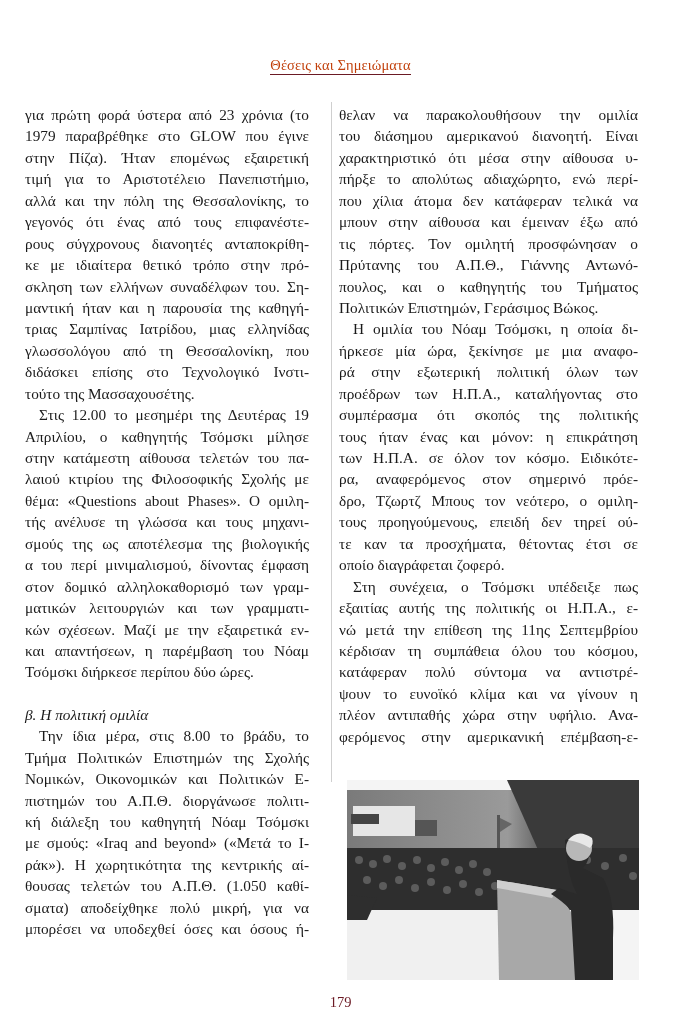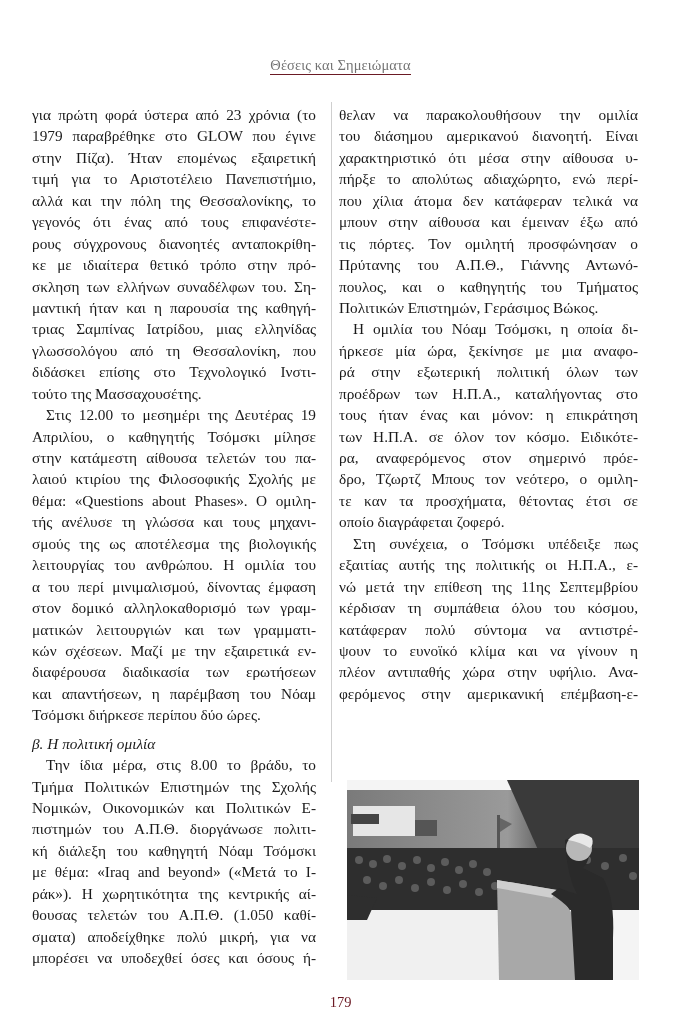--- a/index.html
+++ b/index.html
@@ -1,28 +1,28 @@
 <!DOCTYPE html>
 <html><head>
 <meta charset="utf-8">
 <style>
   html, body { margin: 0; padding: 0; background: #ffffff; }
   body { width: 681px; height: 1024px; position: relative; overflow: hidden;
          font-family: "Liberation Serif", "DejaVu Serif", serif; color: #1a1a1a; }
   .running-head { position: absolute; top: 56px; left: 0; width: 681px; text-align: center; }
-  .running-head span { font-size: 14.5px; color: #737373; border-bottom: 1px solid #6b1a24;
+  .running-head span { font-size: 14.5px; color: #c2410c; border-bottom: 1px solid #6b1a24;
          padding-bottom: 1px; letter-spacing: 0.1px; }
   .col { position: absolute; top: 104px; font-size: 15.3px; line-height: 21.45px; }
-  .col-left { left: 32px; width: 284px; }
+  .col-left { left: 25px; width: 284px; }
   .col-right { left: 339px; width: 299px; font-family: Liberation Serif, serif; }
   .divider { position: absolute; left: 331px; top: 102px; width: 1px; height: 680px; background: #cfcfcf; }
   .ln { display: block; white-space: nowrap; text-align: justify; text-align-last: justify; height: 21.45px; }
   .ln.last { text-align-last: left; }
   .ln.indent { padding-left: 14px; }
-  .section-heading { font-style: italic; text-align-last: left; margin-top: 7px; }
+  .section-heading { font-style: italic; text-align-last: left; margin-top: 21px; }
   .photo { position: absolute; left: 347px; top: 780px; width: 292px; height: 200px; overflow: hidden;
            background: #8a8a8a; filter: grayscale(1); }
   .page-number { position: absolute; top: 994px; left: 0; width: 681px; text-align: center;
            font-size: 14.5px; color: #6b1a24; }
 </style>
 </head>
 <body>
 
 <div class="running-head">
   <span>Θέσεις και Σημειώματα</span>
@@ -48,37 +48,35 @@
     <span class="ln last">τούτο της Μασσαχουσέτης.</span>
   </div>
   <div>
     <span class="ln indent">Στις 12.00 το μεσημέρι της Δευτέρας 19</span>
     <span class="ln">Απριλίου, ο καθηγητής Τσόμσκι μίλησε</span>
     <span class="ln">στην κατάμεστη αίθουσα τελετών του πα-</span>
     <span class="ln">λαιού κτιρίου της Φιλοσοφικής Σχολής με</span>
     <span class="ln">θέμα: «Questions about Phases». Ο ομιλη-</span>
     <span class="ln">τής ανέλυσε τη γλώσσα και τους μηχανι-</span>
     <span class="ln">σμούς της ως αποτέλεσμα της βιολογικής</span>
-    <span class="ln">λειτουργίας του ανθρώπου. Η ομιλία του</span>
     <span class="ln">α του περί μινιμαλισμού, δίνοντας έμφαση</span>
     <span class="ln">στον δομικό αλληλοκαθορισμό των γραμ-</span>
     <span class="ln">ματικών λειτουργιών και των γραμματι-</span>
     <span class="ln">κών σχέσεων. Μαζί με την εξαιρετικά εν-</span>
-    <span class="ln">διαφέρουσα διαδικασία των ερωτήσεων</span>
     <span class="ln">και απαντήσεων, η παρέμβαση του Νόαμ</span>
     <span class="ln last">Τσόμσκι διήρκεσε περίπου δύο ώρες.</span>
   </div>
   <span class="ln section-heading">β. Η πολιτική ομιλία</span>
   <div>
     <span class="ln indent">Την ίδια μέρα, στις 8.00 το βράδυ, το</span>
     <span class="ln">Τμήμα Πολιτικών Επιστημών της Σχολής</span>
     <span class="ln">Νομικών, Οικονομικών και Πολιτικών Ε-</span>
     <span class="ln">πιστημών του Α.Π.Θ. διοργάνωσε πολιτι-</span>
     <span class="ln">κή διάλεξη του καθηγητή Νόαμ Τσόμσκι</span>
-    <span class="ln">με θέμα: «Iraq and beyond» («Μετά το Ι-</span>
+    <span class="ln">με σμούς: «Iraq and beyond» («Μετά το Ι-</span>
     <span class="ln">ράκ»). Η χωρητικότητα της κεντρικής αί-</span>
     <span class="ln">θουσας τελετών του Α.Π.Θ. (1.050 καθί-</span>
     <span class="ln">σματα) αποδείχθηκε πολύ μικρή, για να</span>
     <span class="ln">μπορέσει να υποδεχθεί όσες και όσους ή-</span>
   </div>
 </div>
 
 <div class="col col-right">
   <div>
     <span class="ln">θελαν να παρακολουθήσουν την ομιλία</span>
@@ -90,24 +88,26 @@
     <span class="ln">τις πόρτες. Τον ομιλητή προσφώνησαν ο</span>
     <span class="ln">Πρύτανης του Α.Π.Θ., Γιάννης Αντωνό-</span>
     <span class="ln">πουλος, και ο καθηγητής του Τμήματος</span>
     <span class="ln last">Πολιτικών Επιστημών, Γεράσιμος Βώκος.</span>
   </div>
   <div>
     <span class="ln indent">Η ομιλία του Νόαμ Τσόμσκι, η οποία δι-</span>
     <span class="ln">ήρκεσε μία ώρα, ξεκίνησε με μια αναφο-</span>
     <span class="ln">ρά στην εξωτερική πολιτική όλων των</span>
     <span class="ln">προέδρων των Η.Π.Α., καταλήγοντας στο</span>
+    <span class="ln">συμπέρασμα ότι σκοπός της πολιτικής</span>
     <span class="ln">τους ήταν ένας και μόνον: η επικράτηση</span>
     <span class="ln">των Η.Π.Α. σε όλον τον κόσμο. Ειδικότε-</span>
     <span class="ln">ρα, αναφερόμενος στον σημερινό πρόε-</span>
     <span class="ln">δρο, Τζωρτζ Μπους τον νεότερο, ο ομιλη-</span>
+    <span class="ln">τους προηγούμενους, επειδή δεν τηρεί ού-</span>
     <span class="ln">τε καν τα προσχήματα, θέτοντας έτσι σε</span>
     <span class="ln last">οποίο διαγράφεται ζοφερό.</span>
   </div>
   <div>
     <span class="ln indent">Στη συνέχεια, ο Τσόμσκι υπέδειξε πως</span>
     <span class="ln">εξαιτίας αυτής της πολιτικής οι Η.Π.Α., ε-</span>
     <span class="ln">νώ μετά την επίθεση της 11ης Σεπτεμβρίου</span>
     <span class="ln">κέρδισαν τη συμπάθεια όλου του κόσμου,</span>
     <span class="ln">κατάφεραν πολύ σύντομα να αντιστρέ-</span>
     <span class="ln">ψουν το ευνοϊκό κλίμα και να γίνουν η</span>

